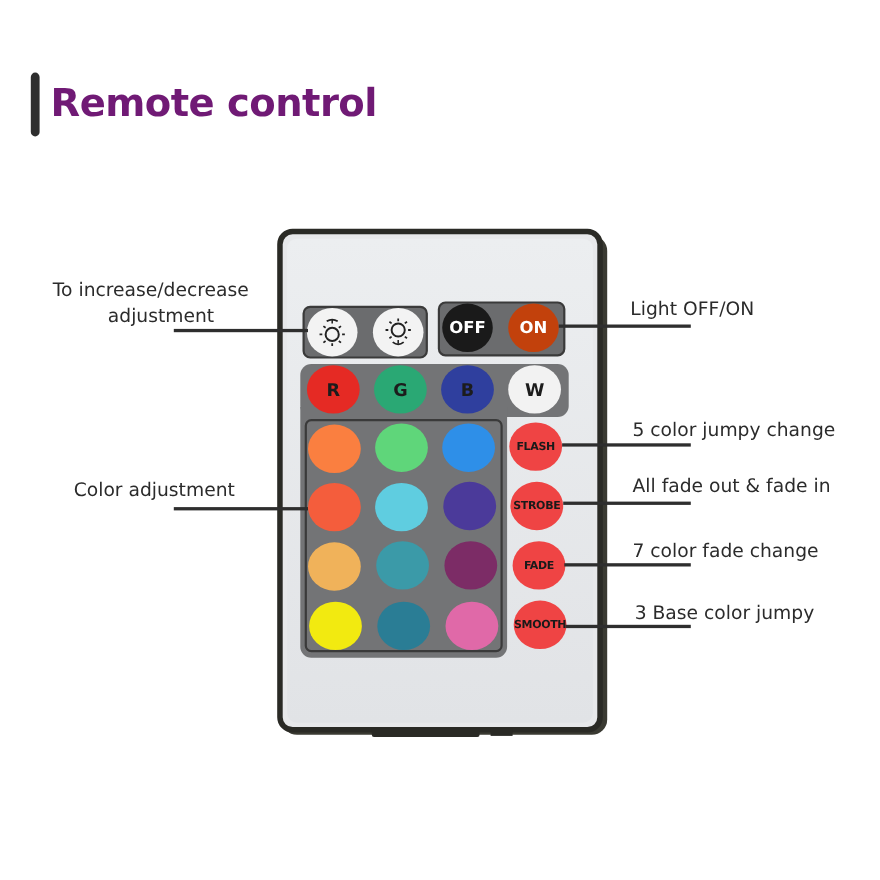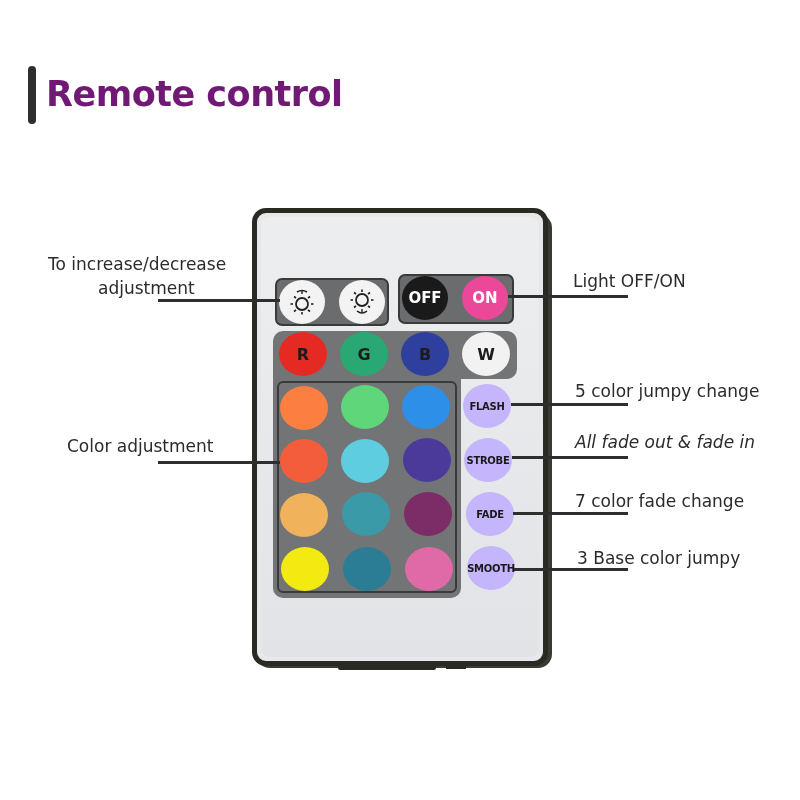--- a/index.html
+++ b/index.html
@@ -22,21 +22,21 @@
     .panel { position: absolute; background: #6b6c6e; border: 2px solid #3a3a3a; border-radius: 7px; }
     .panel-plain { position: absolute; background: #737476; border-radius: 8px; }
 
     .btn { position: absolute; border-radius: 50%; display: flex; align-items: center; justify-content: center; font-family: "DejaVu Sans", sans-serif; font-weight: bold; cursor: pointer; }
     .btn-text { pointer-events: none; }
 
     .bright { width: 46px; height: 44px; background: #f3f3f3; }
     .power { width: 46px; height: 44px; color: #ffffff; font-size: 15px; }
     .rgbw { width: 48px; height: 44px; font-size: 16px; color: #1c1c1c; }
     .swatch { width: 48px; height: 44px; }
-    .mode { width: 48px; height: 44px; background: #c4b5fd; font-size: 10px; color: #1a1a1a; letter-spacing: -0.3px; }
+    .mode { width: 48px; height: 44px; background: #ef4444; font-size: 10px; color: #1a1a1a; letter-spacing: -0.3px; }
   </style>
 </head>
 <body>
 
 <div class="title-bar"></div>
 <div class="title">Remote control</div>
 
 <div class="remote-shadow"></div>
 <div class="remote">
   <div class="remote-inner"></div>
@@ -75,21 +75,21 @@
     </g>
     <path d="M10 24 Q15 28 20 24" stroke="#222" stroke-width="1.6" fill="none"></path>
     <line x1="15" y1="22" x2="15" y2="25.5" stroke="#222" stroke-width="1.4"></line>
   </svg>
 </div>
 
 <div class="panel" style="left:398px; top:274px; width:116px; height:50px;"></div>
 <div class="btn power" style="left:402px; top:276px; background:#1a1a1a;">
   <span class="btn-text">OFF</span>
 </div>
-<div class="btn power" style="left:462px; top:276px; background:#ec4899;">
+<div class="btn power" style="left:462px; top:276px; background:#c2410c;">
   <span class="btn-text">ON</span>
 </div>
 
 <div class="panel-plain" style="left:273px; top:331px; width:244px; height:48px; border-radius:10px;"></div>
 <div class="panel-plain" style="left:273px; top:370px; width:188px; height:228px; border-radius:0 0 10px 10px;"></div>
 <div style="position:absolute; left:277px; top:381px; width:180px; height:212px; border:2px solid #3a3a3a; border-radius:6px;"></div>
 
 <div class="btn rgbw" style="left:279px; top:332px; background:#e52a24;">
   <span class="btn-text">R</span>
 </div>
@@ -138,20 +138,20 @@
 
 <div class="label" style="left:573px; top:270px;">Light OFF/ON</div>
 <div class="leader" style="left:508px; top:295px; width:120px;"></div>
 
 <div class="label" style="left:67px; top:435px;">Color adjustment</div>
 <div class="leader" style="left:158px; top:461px; width:122px;"></div>
 
 <div class="label" style="left:575px; top:380px;">5 color jumpy change</div>
 <div class="leader" style="left:511px; top:403px; width:117px;"></div>
 
-<div class="label" style="left:575px; top:431px;font-style:italic;">All fade out &amp; fade in</div>
+<div class="label" style="left:575px; top:431px;">All fade out &amp; fade in</div>
 <div class="leader" style="left:512px; top:456px; width:116px;"></div>
 
 <div class="label" style="left:575px; top:490px;">7 color fade change</div>
 <div class="leader" style="left:513px; top:512px; width:115px;"></div>
 
 <div class="label" style="left:577px; top:547px;">3 Base color jumpy</div>
 <div class="leader" style="left:514px; top:568px; width:114px;"></div>
 
 </body></html>

